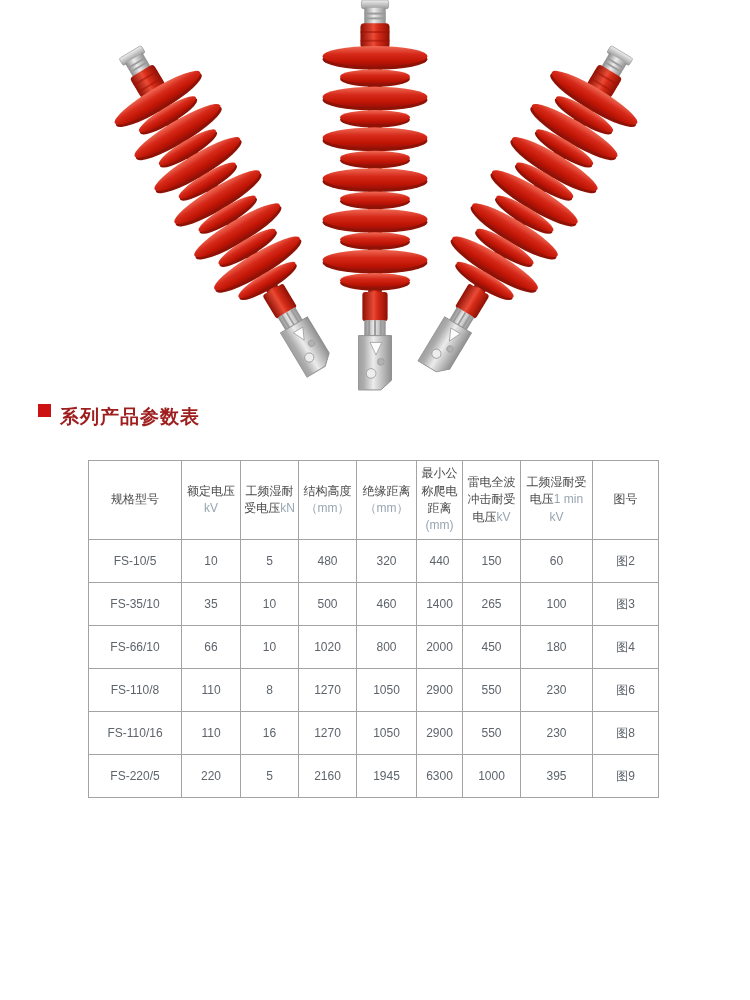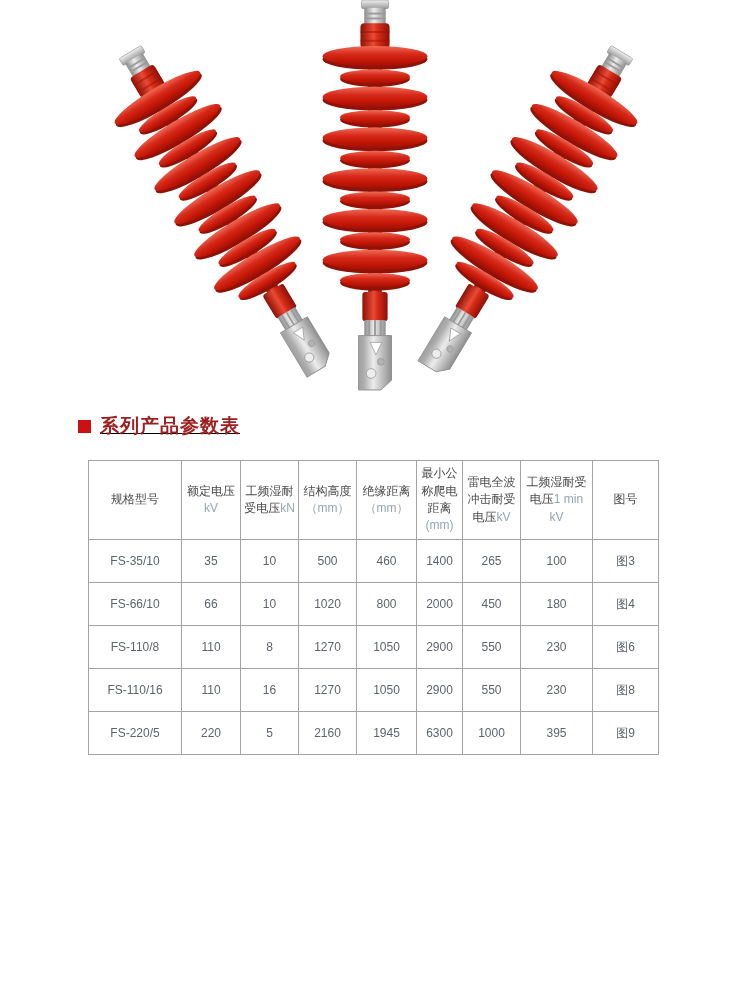--- a/index.html
+++ b/index.html
@@ -6,21 +6,21 @@
     --bullet:#cb1111; --title:#9e1d1d; --border:#a3a3a3;
     --cell:#5e646b; --head:#4a4a4a; --unit:#97a6b2; --bg:#ffffff;
   }
   html,body{margin:0;padding:0;}
   body{
     width:750px;height:1000px;overflow:hidden;background:var(--bg);
     font-family:"Liberation Sans","DejaVu Sans",sans-serif;
   }
   .hero{margin:0;width:750px;height:404px;display:block;}
   .hero svg{display:block;}
-  .section-head{height:44px;display:flex;align-items:center;padding-left:78px;box-sizing:border-box;text-decoration:underline;}
+  .section-head{height:44px;display:flex;align-items:flex-start;padding-left:38px;box-sizing:border-box;}
   .bullet{width:13px;height:13px;background:var(--bullet);display:inline-block;flex:0 0 auto;}
   .section-title{margin:0 0 0 9px;font-size:19px;font-weight:bold;color:var(--title);letter-spacing:1px;}
   table.param{
     margin:12px 0 0 88px;border-collapse:collapse;table-layout:fixed;width:570px;
     font-size:12px;color:var(--cell);
   }
   table.param th,table.param td{
     border:1px solid var(--border);text-align:center;vertical-align:middle;
     padding:2px 1px;box-sizing:border-box;overflow:hidden;
   }
@@ -135,20 +135,31 @@
         <th><span class="hlabel">结构高度</span><span class="hunit">（mm）</span></th>
         <th><span class="hlabel">绝缘距离</span><span class="hunit">（mm）</span></th>
         <th><span class="hlabel">最小公称爬电距离</span><span class="hunit">(mm)</span></th>
         <th><span class="hlabel">雷电全波冲击耐受电压</span><span class="hunit">kV</span></th>
         <th><span class="hlabel">工频湿耐受电压</span><span class="hunit">1 min kV</span></th>
         <th><span class="hlabel">图号</span></th>
       </tr>
     </thead>
   <tbody id="body-rows">
       <tr>
+        <td>FS-10/5</td>
+        <td>10</td>
+        <td>5</td>
+        <td>480</td>
+        <td>320</td>
+        <td>440</td>
+        <td>150</td>
+        <td>60</td>
+        <td>图2</td>
+      </tr>
+      <tr>
         <td>FS-35/10</td>
         <td>35</td>
         <td>10</td>
         <td>500</td>
         <td>460</td>
         <td>1400</td>
         <td>265</td>
         <td>100</td>
         <td>图3</td>
       </tr>

